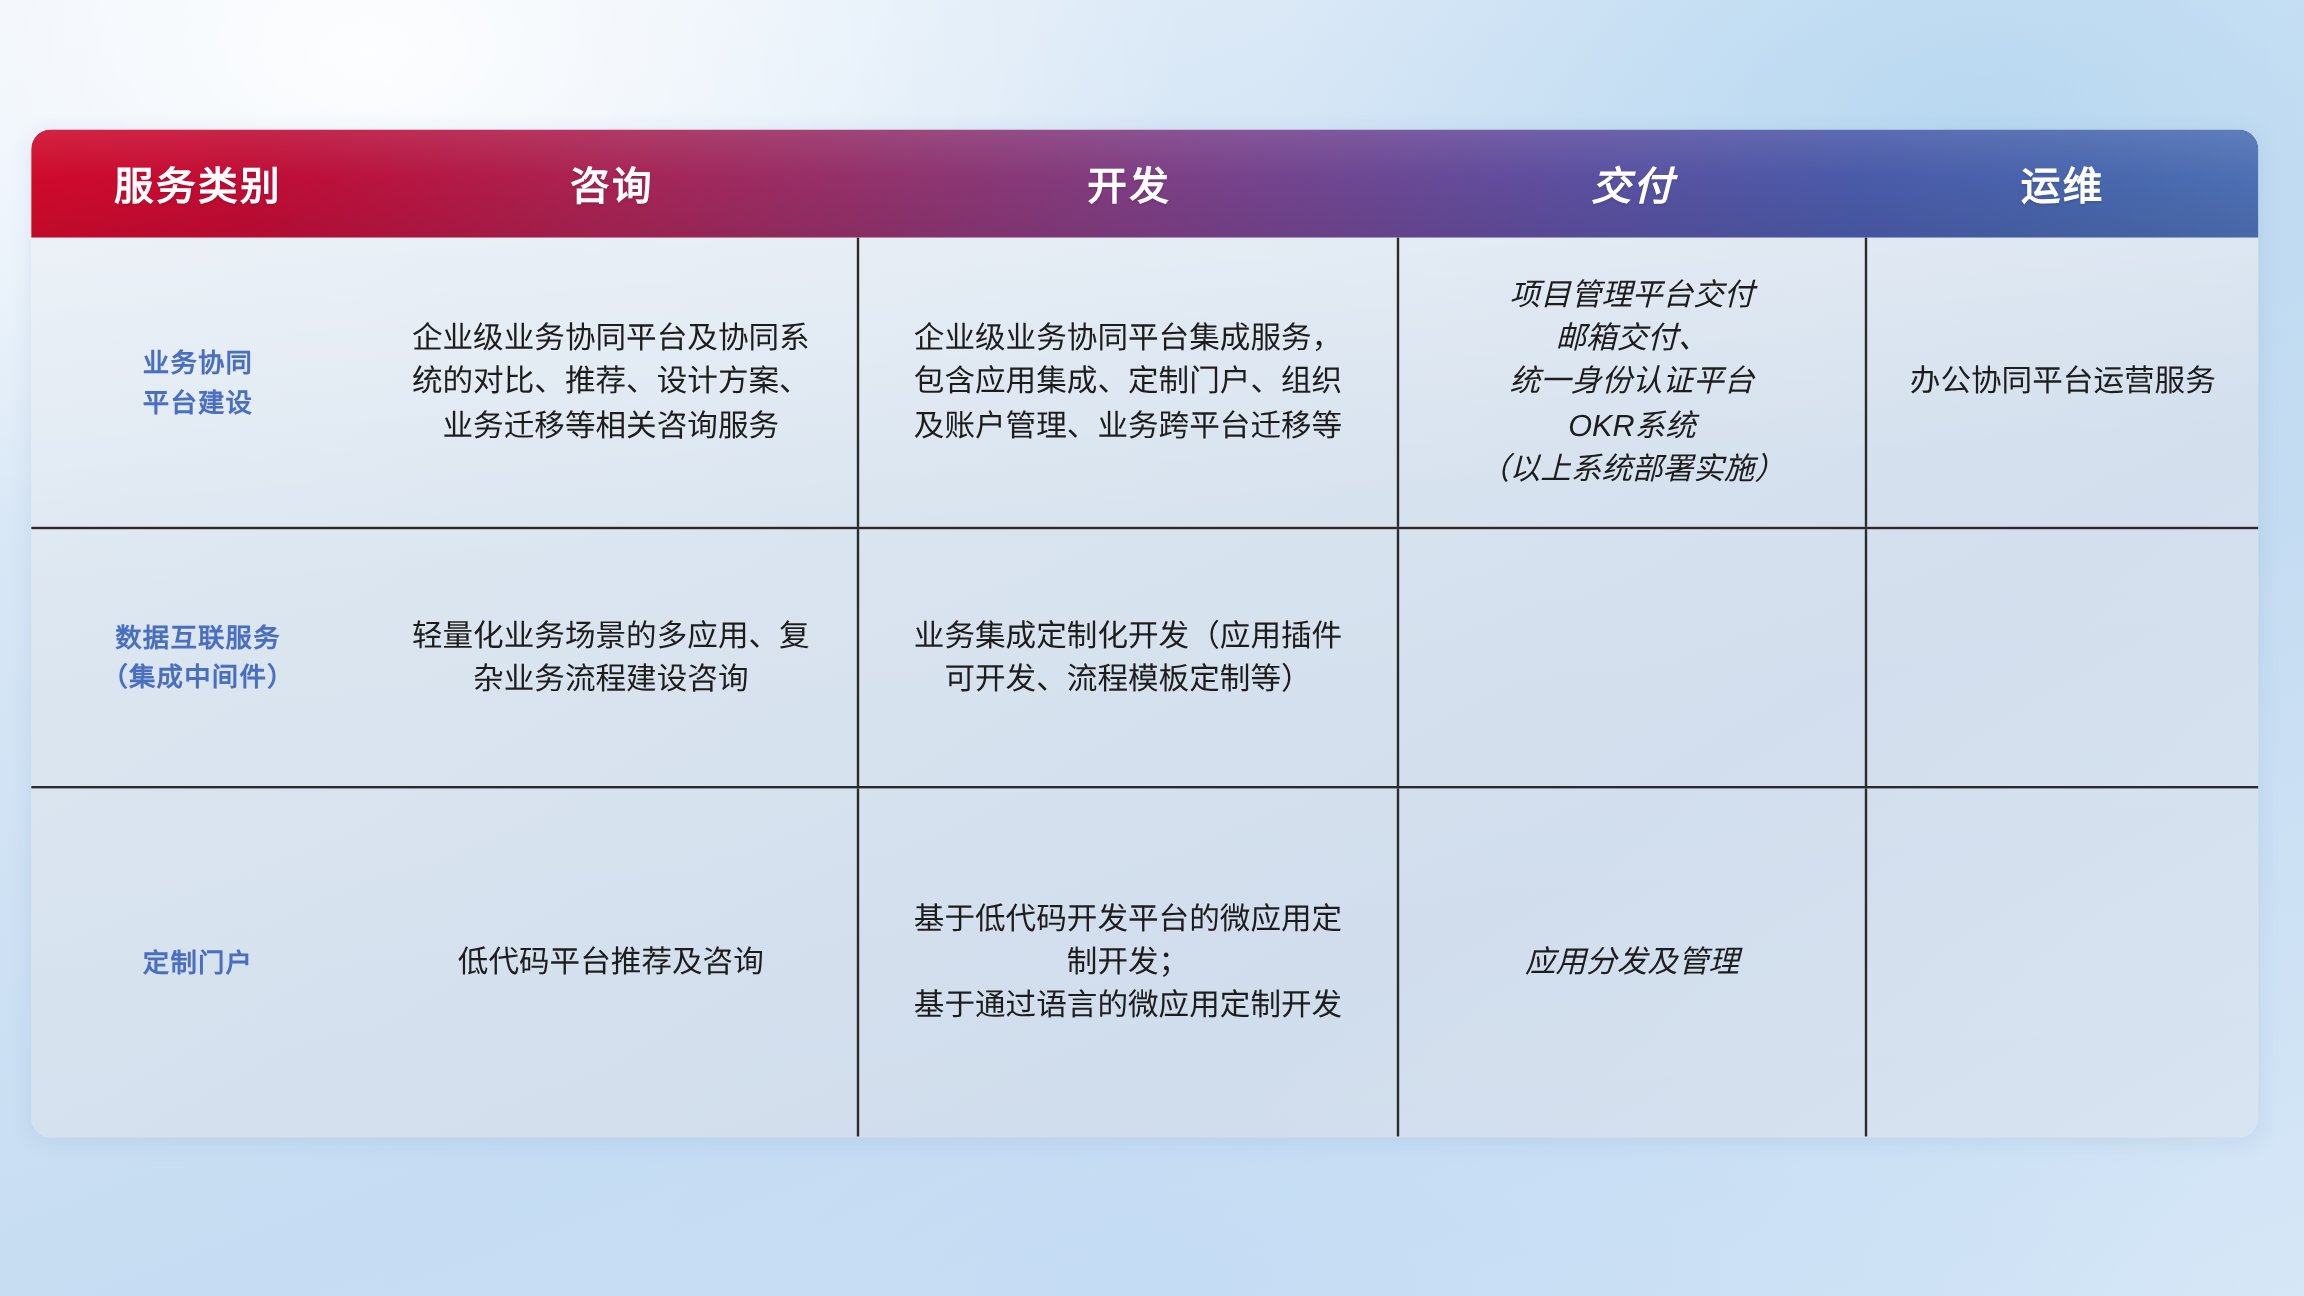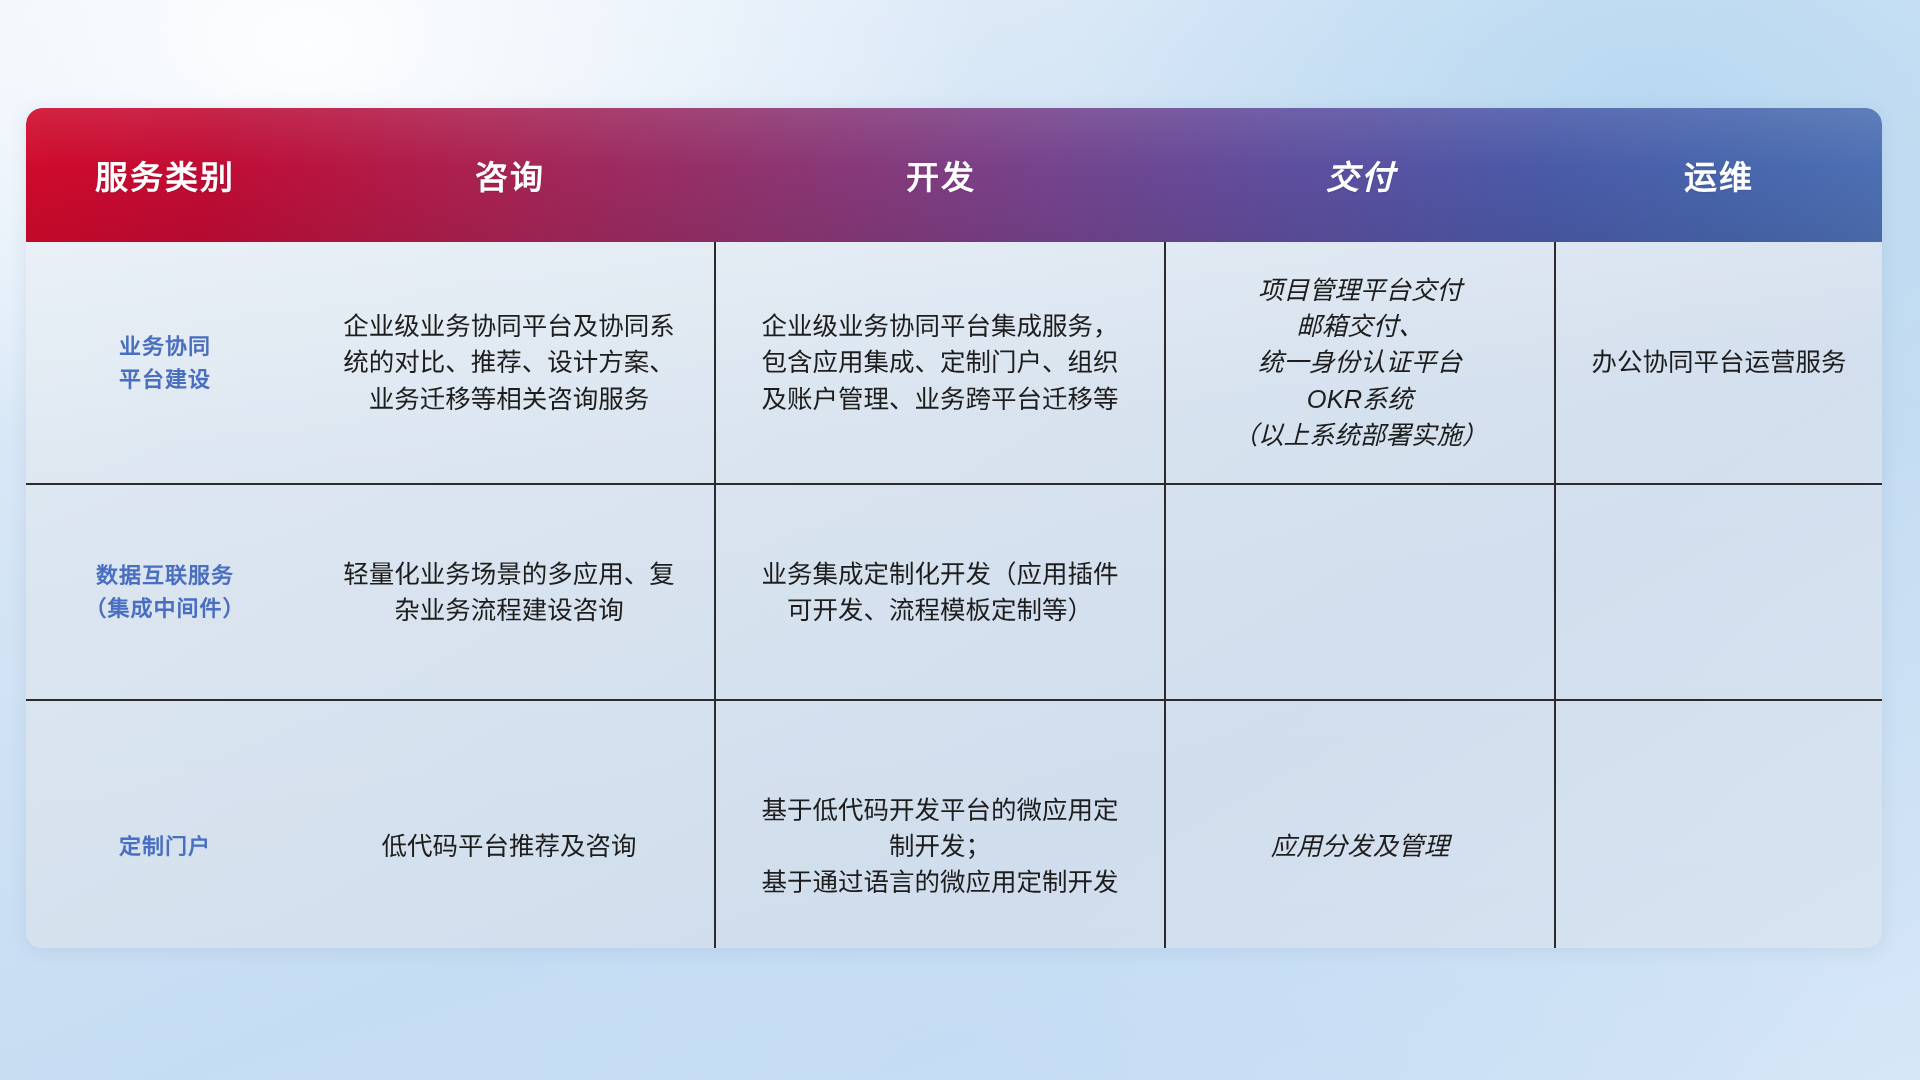--- a/index.html
+++ b/index.html
@@ -39,21 +39,21 @@
     overflow: hidden;
     background:
       linear-gradient(175deg, rgba(255,255,255,0.55) 0%, rgba(255,255,255,0.10) 40%, rgba(255,255,255,0.0) 100%),
       linear-gradient(150deg, #dde7f1 0%, #d5e1ee 40%, #cfdcec 70%, #d8e4f1 100%);
     box-shadow: 0 2px 18px rgba(90,130,170,0.14);
   }
 
   
   #table-header {
     display: flex;
-    height: 134px;
+    height: 90px;
     border-radius: 16px 16px 0 0;
     background: linear-gradient(90deg,
       #cf0a2c 0%,
       #c00c35 10%,
       #ab2150 24%,
       #8e3470 40%,
       #77428b 54%,
       #5e4e9e 68%,
       #4a5aa8 82%,
       #4867ad 93%,
@@ -77,21 +77,21 @@
     font-weight: bold;
     letter-spacing: 2px;
     position: relative;
     z-index: 1;
     text-shadow: 0 1px 2px rgba(0,0,0,0.10);
   }
 
   
   .c1 { width: 278px; }
   .c2 { width: 412px; }
-  .c3 { width: 450px; }
+  .c3 { width: 450px; font-family: Liberation Serif, serif; }
   .c4 { width: 390px; font-style: italic; }
   .c5 { width: 326px; }
 
   
   #table-body { display: block; }
 
   .trow {
     display: flex;
     align-items: stretch;
     border-bottom: 2px solid #2b2b2b;

